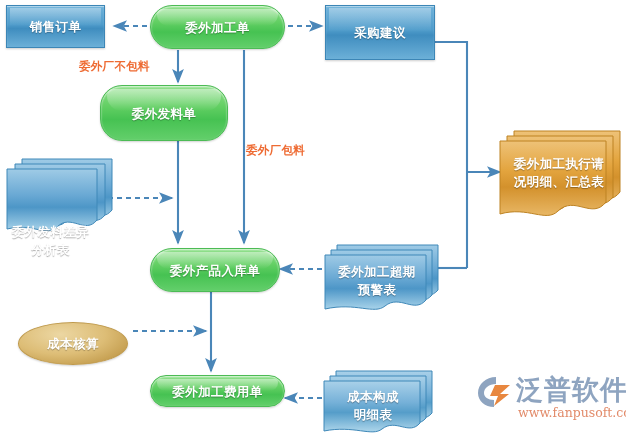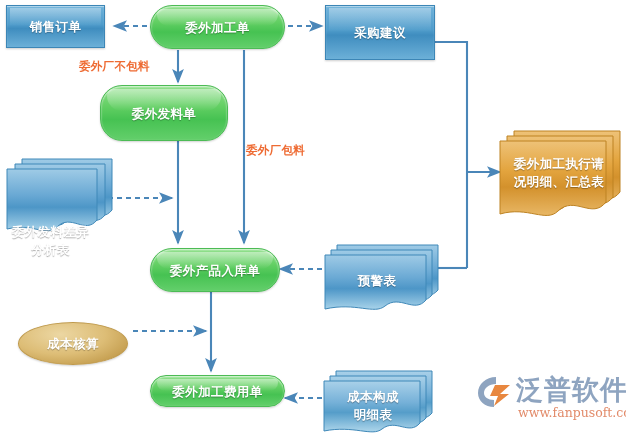--- a/index.html
+++ b/index.html
@@ -207,20 +207,21 @@
         <path d="M15,3 H116 V48 C104,62 90,42 75,54 C64,63 46,50 15,57 Z" fill="url(#bdg2)" stroke="#3f88b8" stroke-width="1"></path>
       </g>
       <g>
         <path d="M9,8 H110 V53 C98,67 84,47 69,59 C58,68 40,55 9,62 Z" fill="url(#bdg2)" stroke="#3f88b8" stroke-width="1"></path>
       </g>
       <g>
         <path d="M3,13 H104 V58 C92,72 78,52 63,64 C52,73 34,60 3,67 Z" fill="url(#bdg2)" stroke="#3f88b8" stroke-width="1"></path>
       </g>
     </svg>
     <div class="lbl" style="top:19px;height:40px;width:104px;left:3px;">
+      <span>委外加工超期</span>
       <span>预警表</span>
     </div>
   </div>
 
   <div class="node ellipse" style="left:18px;top:322px;width:110px;height:43px;">
     <span>成本核算</span>
   </div>
 
   <div class="node pill" style="left:150px;top:375px;width:135px;height:32px;">
     <span>委外加工费用单</span>

